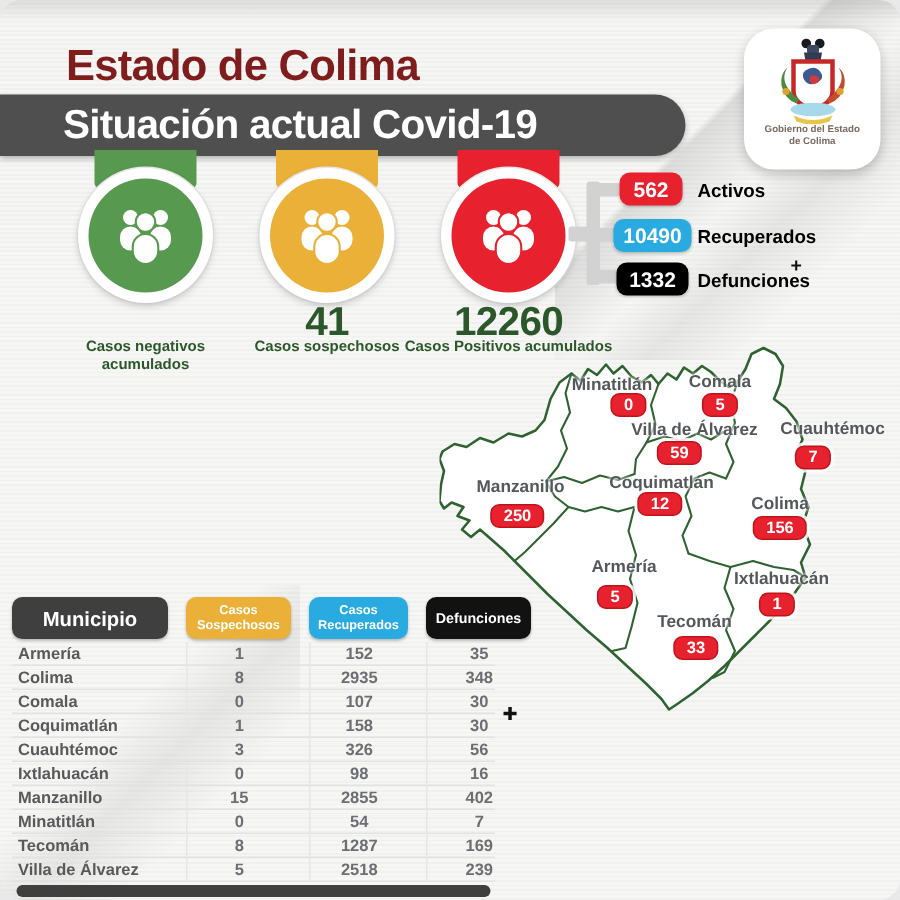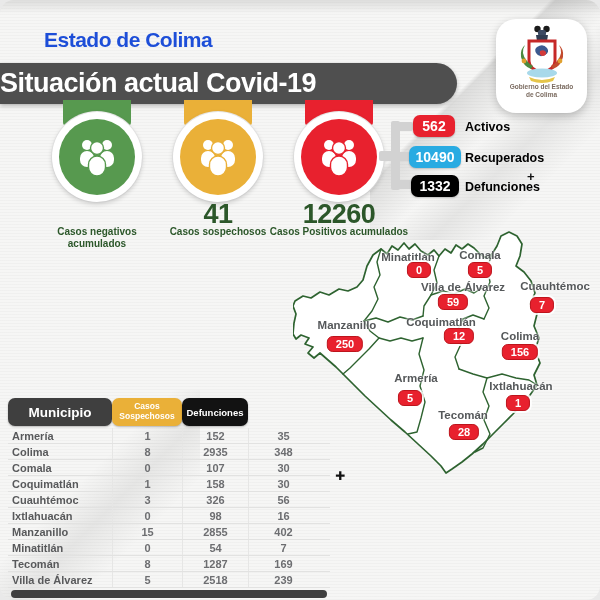--- a/index.html
+++ b/index.html
@@ -18,26 +18,26 @@
   .sheen-tr{
     position:absolute;top:-60px;right:-70px;width:300px;height:300px;pointer-events:none;
     background:linear-gradient(135deg, rgba(0,0,0,0) 40%, rgba(90,90,90,0.16) 41%, rgba(255,255,255,0) 52%,
                rgba(90,90,90,0.10) 60%, rgba(255,255,255,0) 70%);
   }
   .sheen-bl{
     position:absolute;bottom:-70px;left:-80px;width:280px;height:280px;pointer-events:none;
     background:linear-gradient(135deg, rgba(255,255,255,0) 45%, rgba(90,90,90,0.10) 55%, rgba(255,255,255,0) 66%);
   }
   
-  .title{position:absolute;left:44px;top:28px;font-size:21px;font-weight:800;color:#1d4ed8;letter-spacing:-0.5px;}
+  .title{position:absolute;left:44px;top:28px;font-size:29px;font-weight:800;color:#7f1d1d;letter-spacing:-0.5px;}
   .banner{
     position:absolute;left:0;top:63px;width:457px;height:41px;background:#4f4f4f;
     border-radius:0 21px 21px 0;box-shadow:0 2px 4px rgba(0,0,0,0.25);
   }
-  .banner span{display:block;line-height:41px;font-size:27px;font-weight:800;color:#ffffff;letter-spacing:-0.5px;}
+  .banner span{display:block;padding-left:42px;line-height:41px;font-size:27px;font-weight:800;color:#ffffff;letter-spacing:-0.5px;}
   .logo{
     position:absolute;left:496px;top:19px;width:91px;height:94px;background:#ffffff;
     border-radius:20px;box-shadow:0 3px 8px rgba(0,0,0,0.22);text-align:center;
   }
   .logo svg{display:block;margin:6px auto 0;}
   .logo .cap{font-size:6.5px;font-weight:700;color:#7a6a5f;line-height:1.3;}
   
   .ribbon{position:absolute;top:100px;width:68px;height:26px;border-radius:0 0 4px 4px;}
   .circle-outer{
     position:absolute;top:112px;width:90px;height:90px;background:#ffffff;border-radius:50%;
@@ -55,21 +55,21 @@
   .map{position:absolute;left:293px;top:226px;width:307px;height:256px;}
   .map svg{position:absolute;left:0;top:0;}
   .muni{position:absolute;transform:translate(-50%,-50%);white-space:nowrap;font-size:11.5px;font-weight:800;color:#55585a;text-shadow:0 0 3px #fff,0 0 3px #fff;}
   .mbadge{
     position:absolute;transform:translate(-50%,-50%);white-space:nowrap;
     background:#e8212e;border:1px solid #bd141c;border-radius:6px;color:#fff;
     font-size:11px;font-weight:800;padding:1px 8px;box-shadow:0 0 0 2px rgba(255,255,255,0.85);
   }
   
   .table{position:absolute;left:8px;top:398px;width:322px;}
-  .thead,.trow{display:grid;grid-template-columns:104px 70px 66px 70px;column-gap:0;}
+  .thead,.trow{display:grid;grid-template-columns:104px 70px 66px 70px;column-gap:12px;}
   .th{height:28px;border-radius:7px;color:#fff;font-weight:800;display:flex;align-items:center;justify-content:center;text-align:center;box-shadow:0 1px 2px rgba(0,0,0,0.25);}
   .th.muni-h{font-size:13.5px;background:#3f3f3f;}
   .th.sosp-h{font-size:8.5px;line-height:1.15;background:#eab038;}
   .th.recu-h{font-size:8.5px;line-height:1.15;background:#29abe2;}
   .th.defu-h{font-size:9.5px;background:#121212;}
   .tbody{margin-top:2px;}
   .trow{height:15px;border-bottom:1px solid #e2e2e1;}
   .td{display:flex;align-items:center;font-size:11px;font-weight:800;}
   .td.name{color:#58595b;padding-left:4px;}
   .td.num{color:#6d6e71;justify-content:center;border-left:1px solid #e6e6e5;}
@@ -217,35 +217,36 @@
     <div class="mbadge" style="left:126px;top:44px">0</div>
     <div class="muni" style="left:187px;top:29px">Comala</div>
     <div class="mbadge" style="left:187px;top:44px">5</div>
     <div class="muni" style="left:170px;top:61px">Villa de Álvarez</div>
     <div class="mbadge" style="left:160px;top:76px">59</div>
     <div class="muni" style="left:262px;top:60px">Cuauhtémoc</div>
     <div class="mbadge" style="left:249px;top:79px">7</div>
     <div class="muni" style="left:54px;top:99px">Manzanillo</div>
     <div class="mbadge" style="left:52px;top:118px">250</div>
     <div class="muni" style="left:148px;top:96px">Coquimatlán</div>
-    <div class="mbadge" style="left:166px;top:110px">12</div>
+    <div class="mbadge" style="left:147px;top:110px">12</div>
     <div class="muni" style="left:227px;top:110px">Colima</div>
     <div class="mbadge" style="left:227px;top:126px">156</div>
     <div class="muni" style="left:123px;top:152px">Armería</div>
     <div class="mbadge" style="left:117px;top:172px">5</div>
     <div class="muni" style="left:228px;top:160px">Ixtlahuacán</div>
     <div class="mbadge" style="left:225px;top:177px">1</div>
     <div class="muni" style="left:170px;top:189px">Tecomán</div>
-    <div class="mbadge" style="left:171px;top:206px">28</div>
+    <div class="mbadge" style="left:171px;top:206px">33</div>
   </div>
 
   <div class="table">
     <div class="thead">
       <div class="th muni-h">Municipio</div>
       <div class="th sosp-h">Casos Sospechosos</div>
+      <div class="th recu-h">Casos Recuperados</div>
       <div class="th defu-h">Defunciones</div>
     </div>
     <div class="tbody">
       <div class="trow">
         <div class="td name">Armería</div>
         <div class="td num">1</div>
         <div class="td num">152</div>
         <div class="td num">35</div>
       </div>
       <div class="trow">

